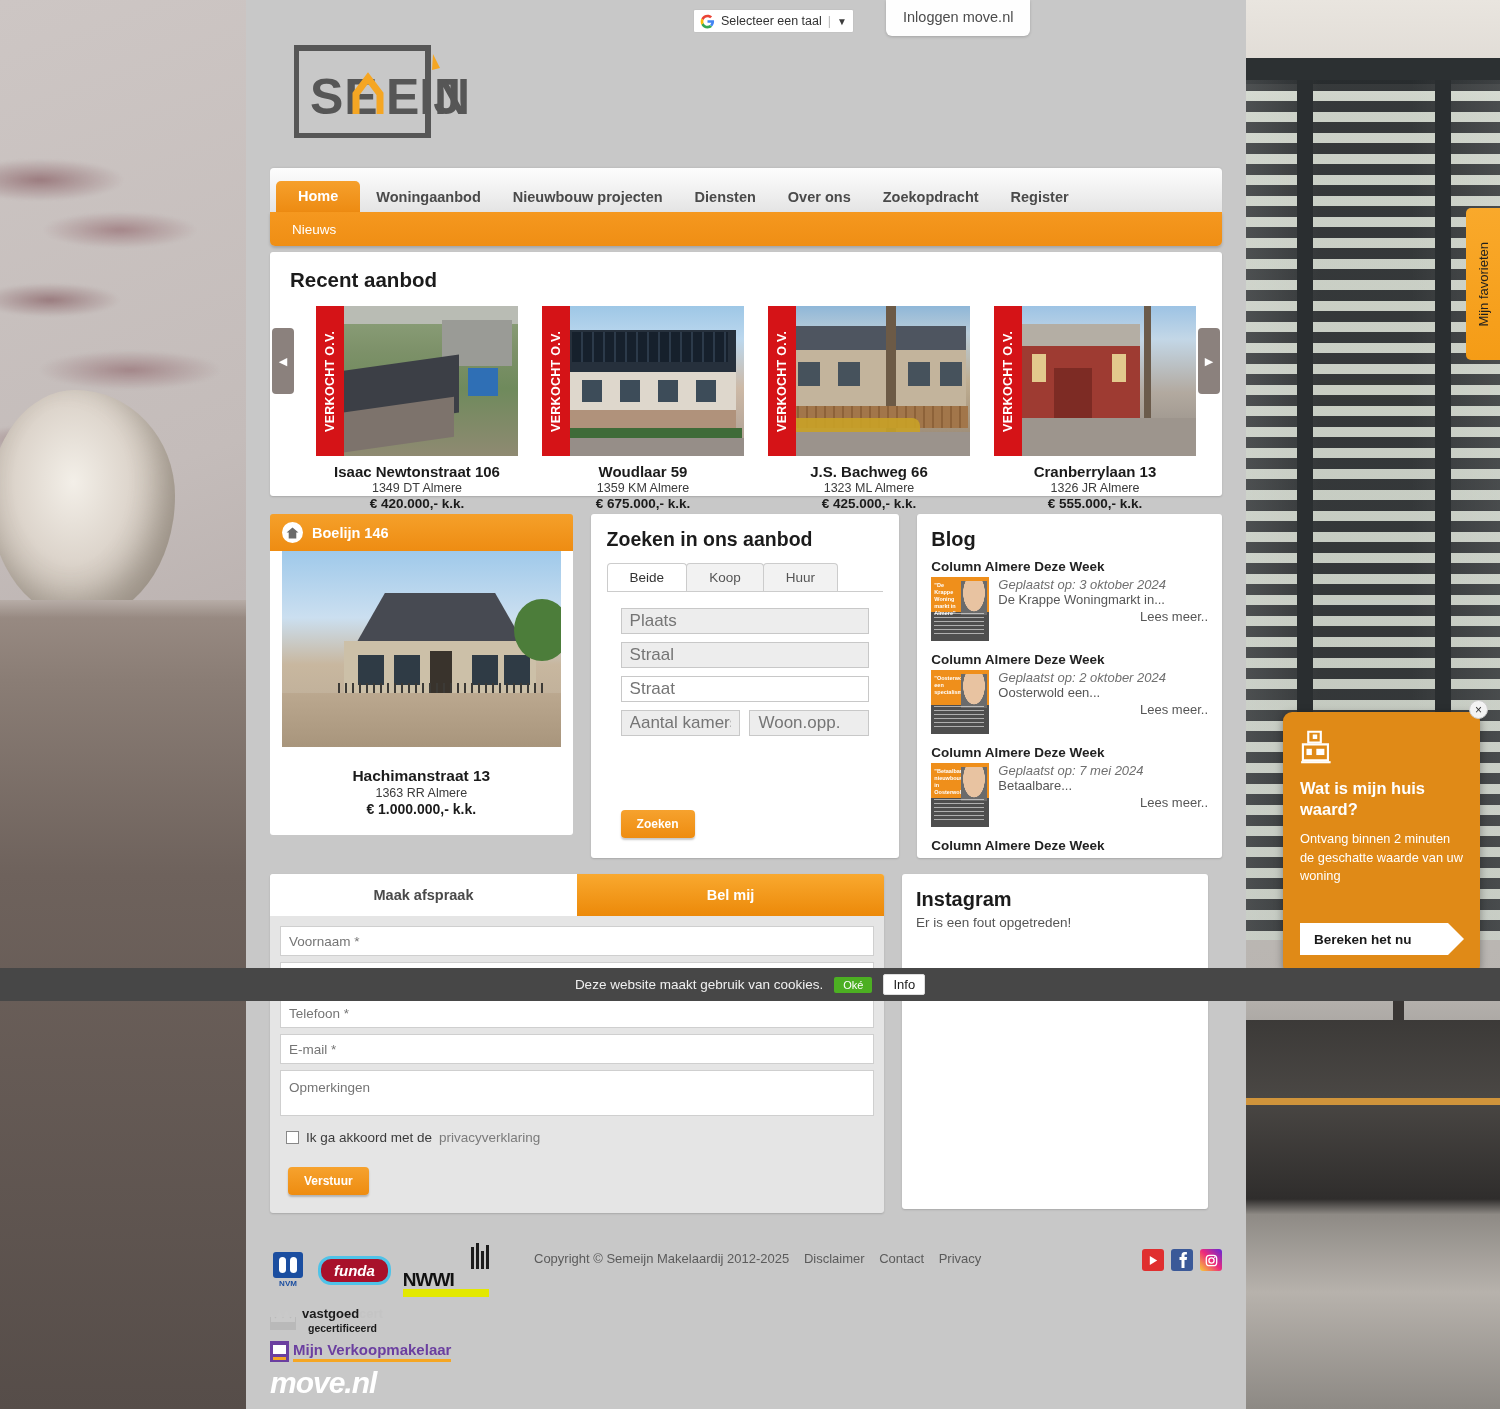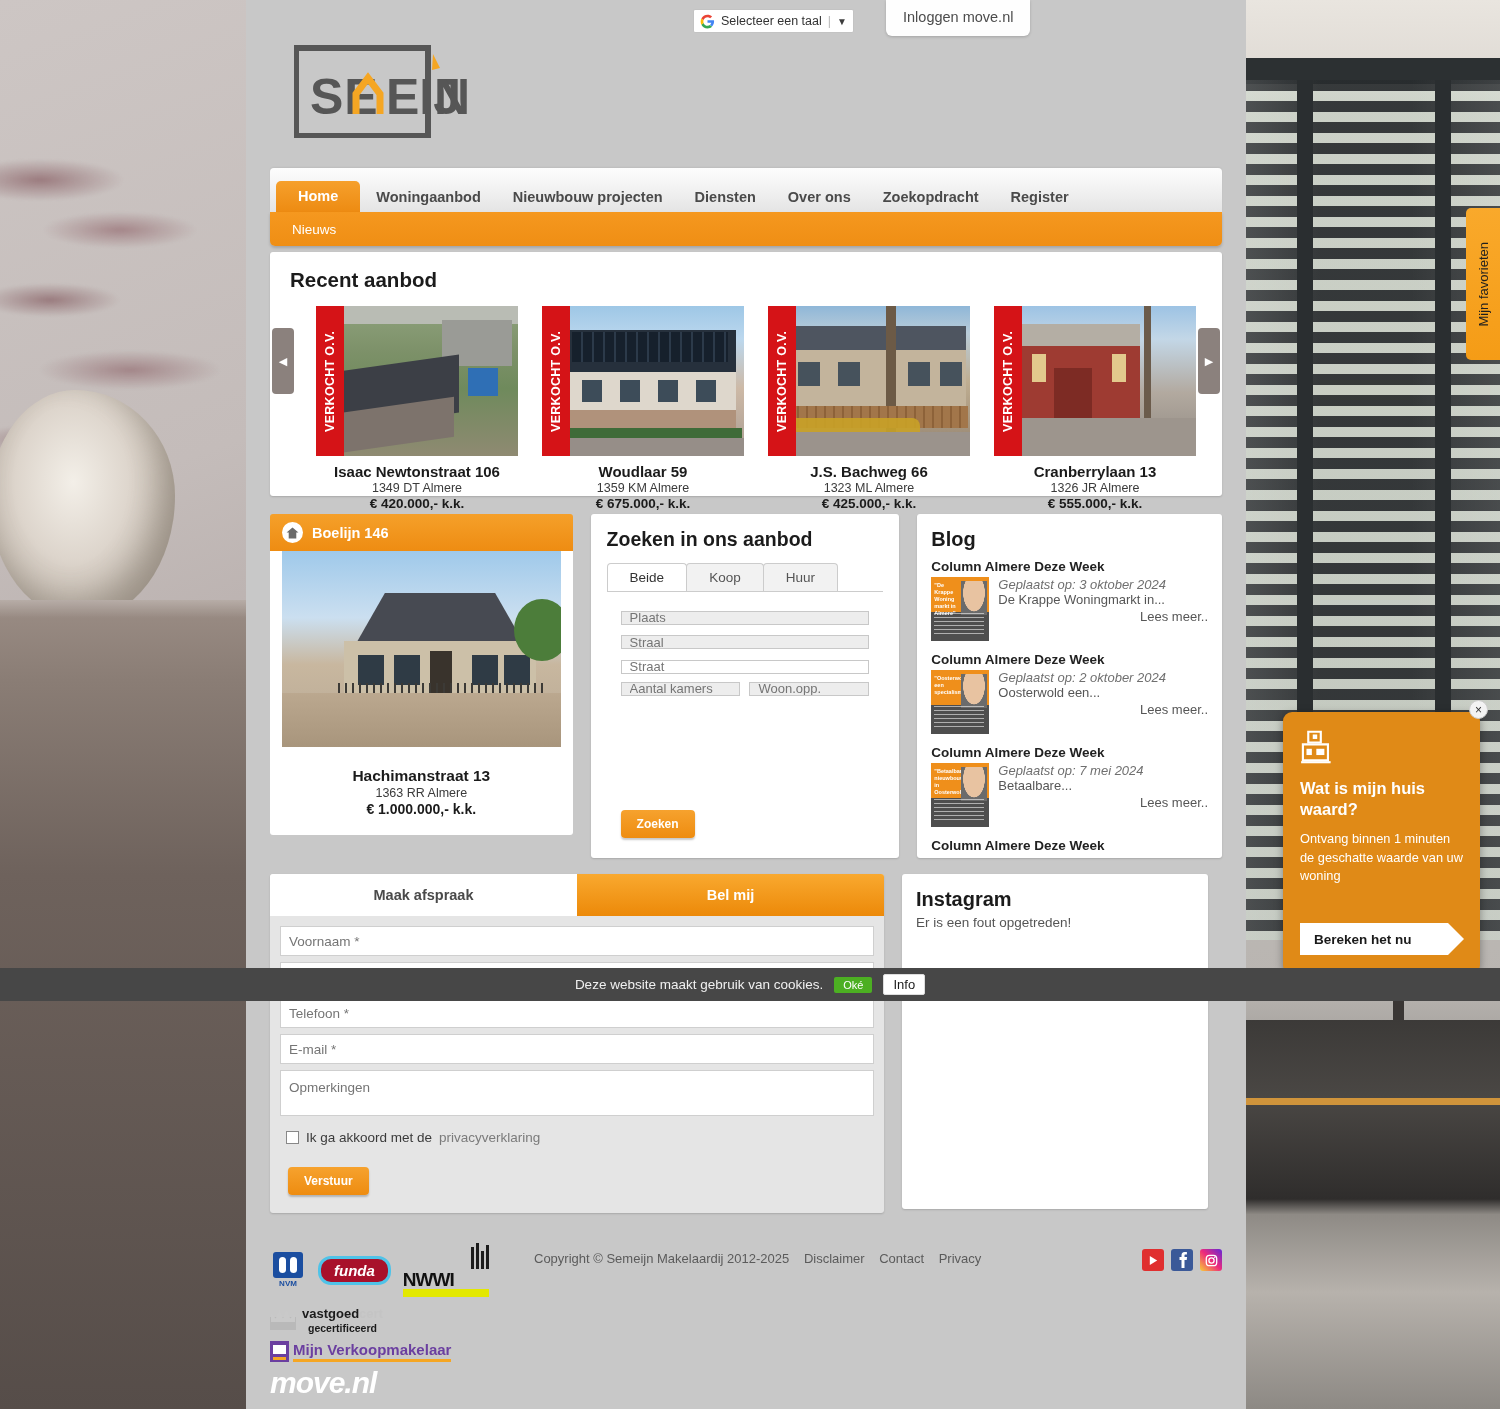--- a/index.html
+++ b/index.html
@@ -234,22 +234,22 @@
   .col-search h2 { font-size: 19.5px; margin-bottom: 12px; }
   .tabs { display: flex; border-bottom: 1px solid #ccc; position: relative; }
   .tab {
     font-size: 13.5px; color:#555; padding: 6px 22px;
     border: 1px solid #ccc; border-bottom: none;
     background: #f2f2f2; border-radius: 4px 4px 0 0; margin-right: -1px;
   }
   .tab.active { background:#fff; color:#333; position: relative; z-index: 2; }
   .srch-fields { padding: 16px 14px 0; }
   .fld {
-    width: 100%; height: 14px; border: 1px solid #c8c8c8;
-    background: #ededed; color: #444; font-size: 13px;
+    width: 100%; height: 26px; border: 1px solid #c8c8c8;
+    background: #ededed; color: #444; font-size: 17px;
     padding: 0 8px; margin-bottom: 8px;
     font-family: "Liberation Sans", sans-serif;
   }
   .fld.white { background:#fff; color:#8d8d8d; }
   .fld-row { display: flex; gap: 9px; }
   .fld-row .fld { width: 50%; }
   .btn-orange {
     background: linear-gradient(180deg,#f6a22e 0%,#ee8c10 100%);
     border: none; color: #fff; font-weight: bold; font-size: 12px;
     padding: 7px 16px; border-radius: 4px; box-shadow: 0 2px 2px rgba(0,0,0,.22);
@@ -767,21 +767,21 @@
       <path d="M9 2 L23 2 L23 14 L9 14 Z" fill="none" stroke="#fff" stroke-width="2.4"></path>
       <path d="M9 2 L16 -2" stroke="#fff" stroke-width="0"></path>
       <rect x="14" y="5" width="5" height="5" fill="#fff"></rect>
       <path d="M3 16 L31 16 L31 34 L3 34 Z" fill="none" stroke="#fff" stroke-width="2.4"></path>
       <rect x="7" y="21" width="6" height="7" fill="#fff"></rect>
       <rect x="18" y="21" width="9" height="7" fill="#fff"></rect>
       <path d="M1 36 L34 36" stroke="#fff" stroke-width="2.4"></path>
     </svg>
   </div>
   <div class="val-title">Wat is mijn huis waard?</div>
-  <div class="val-sub">Ontvang binnen 1 minuten de geschatte waarde van uw woning</div>
+  <div class="val-sub">Ontvang binnen 2 minuten de geschatte waarde van uw woning</div>
   <div class="val-cta">Bereken het nu</div>
 </div>
 
 <div class="cookiebar">
   <span class="txt">Deze website maakt gebruik van cookies.</span>
   <button class="cookie-ok">Oké</button>
   <button class="cookie-info">Info</button>
 </div>
 
 </body></html>

